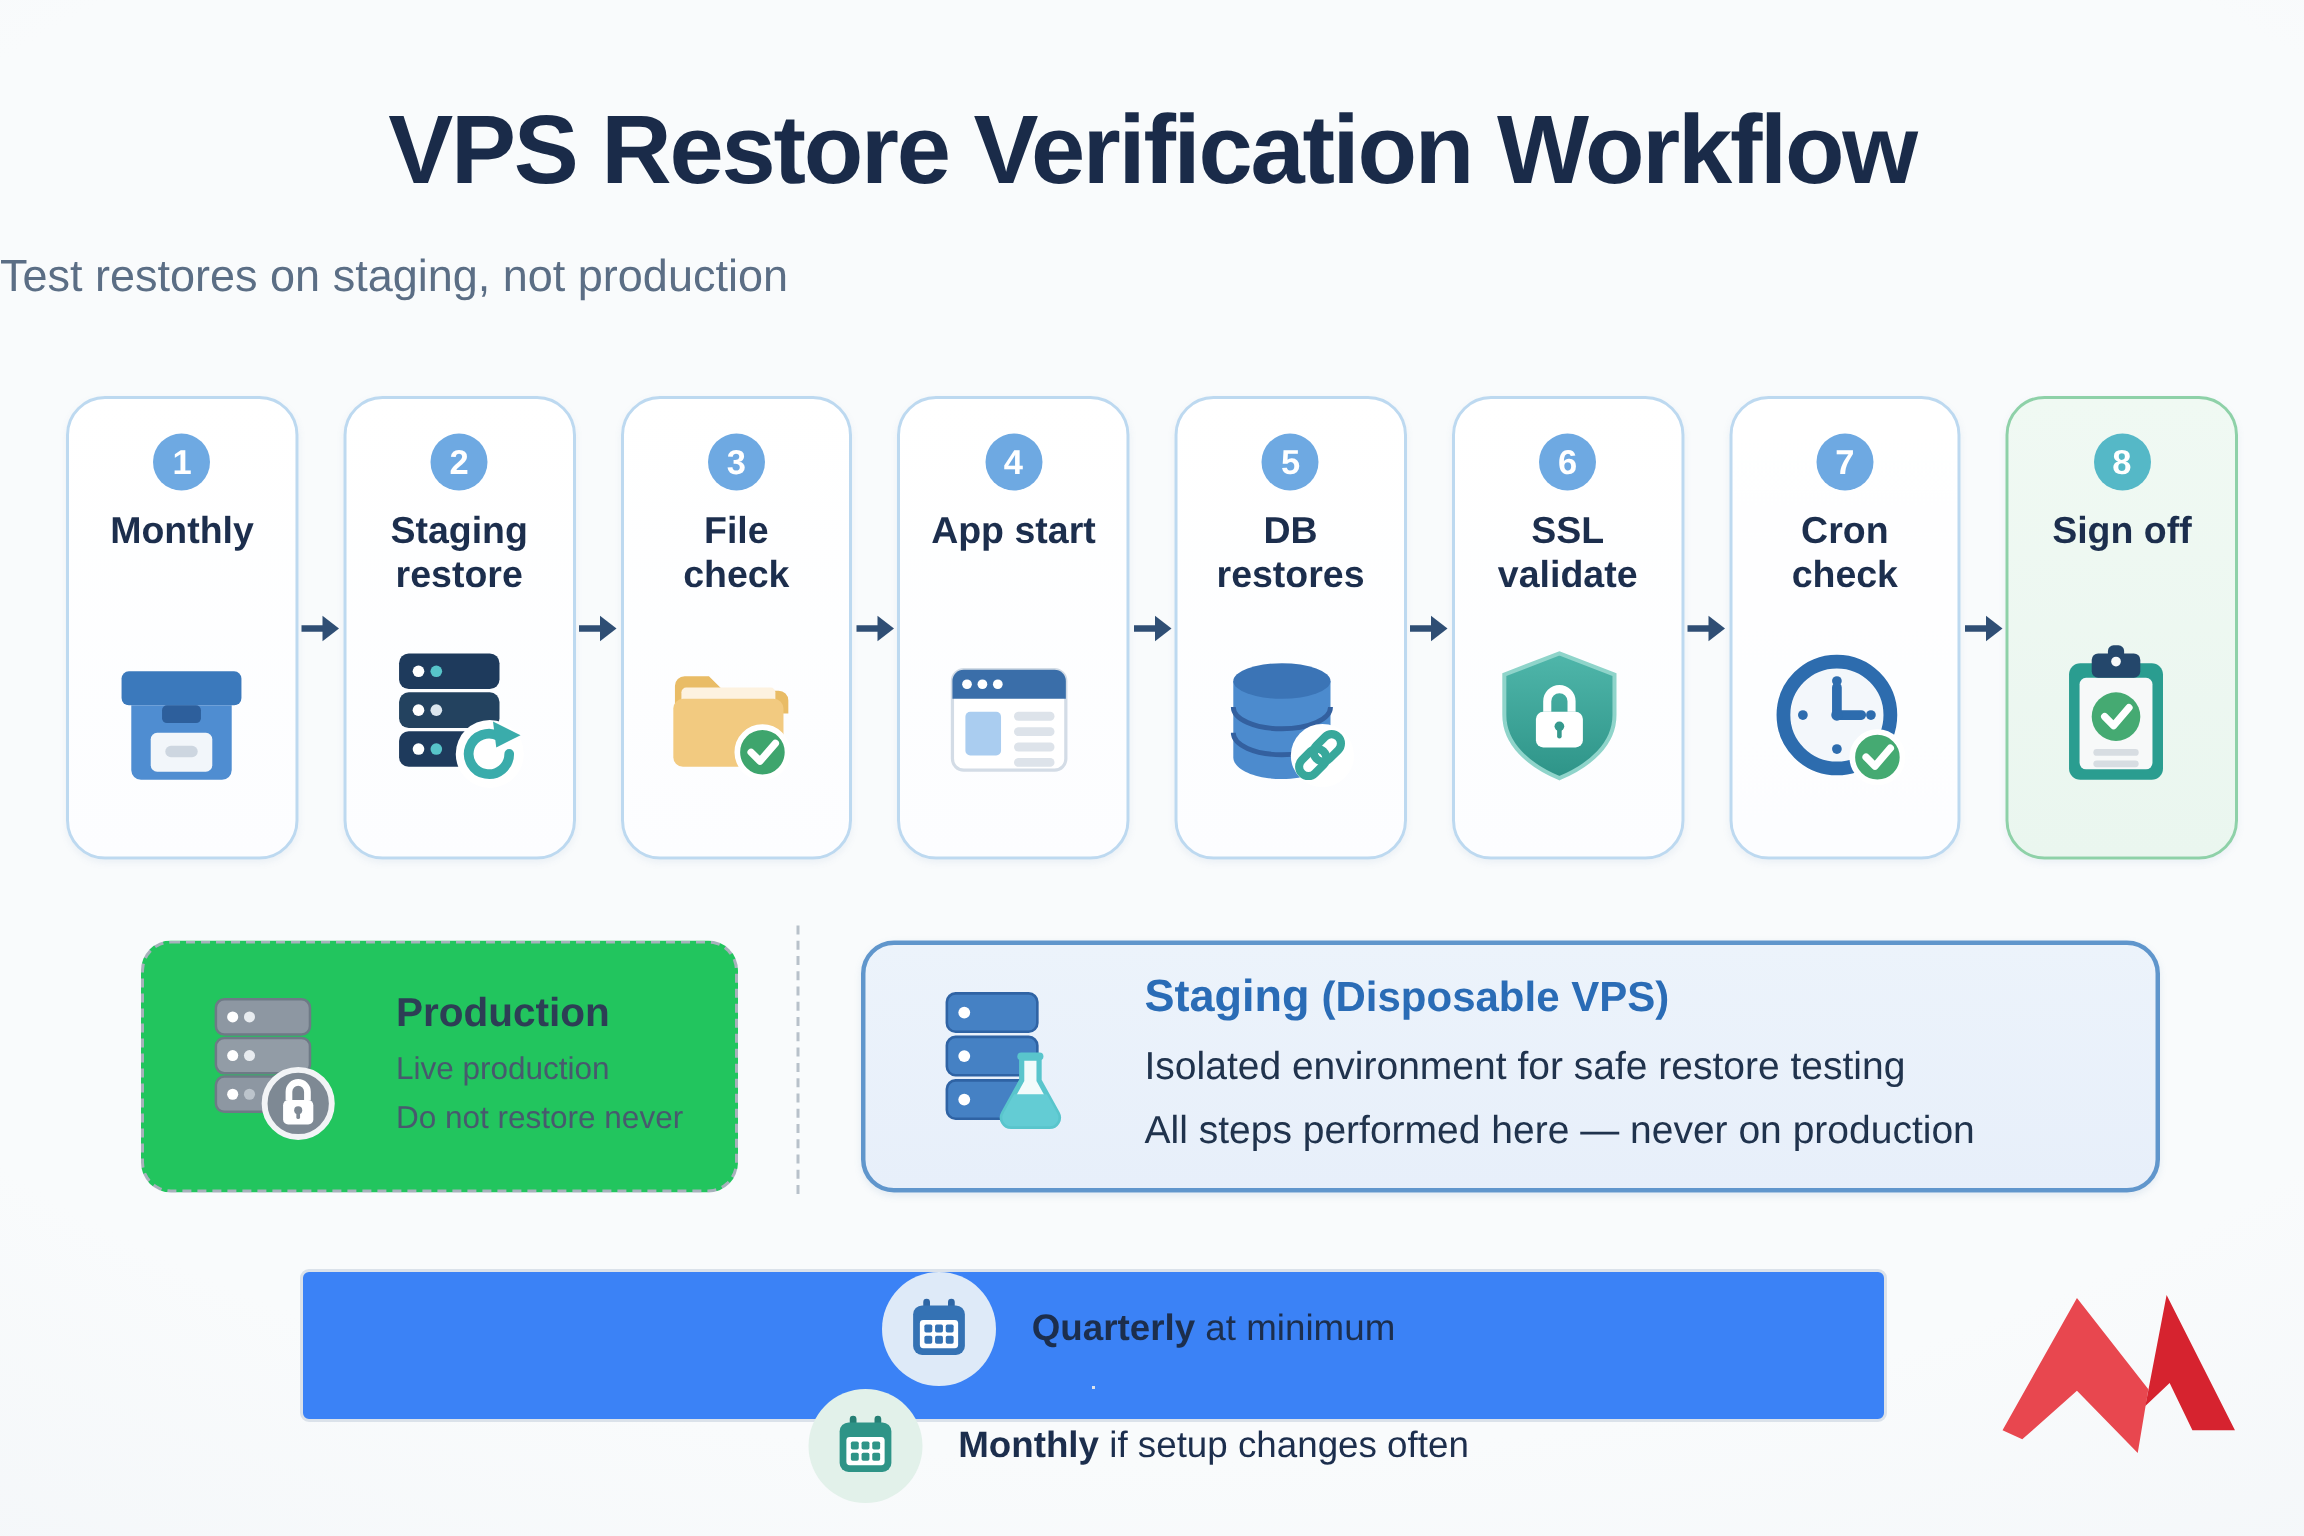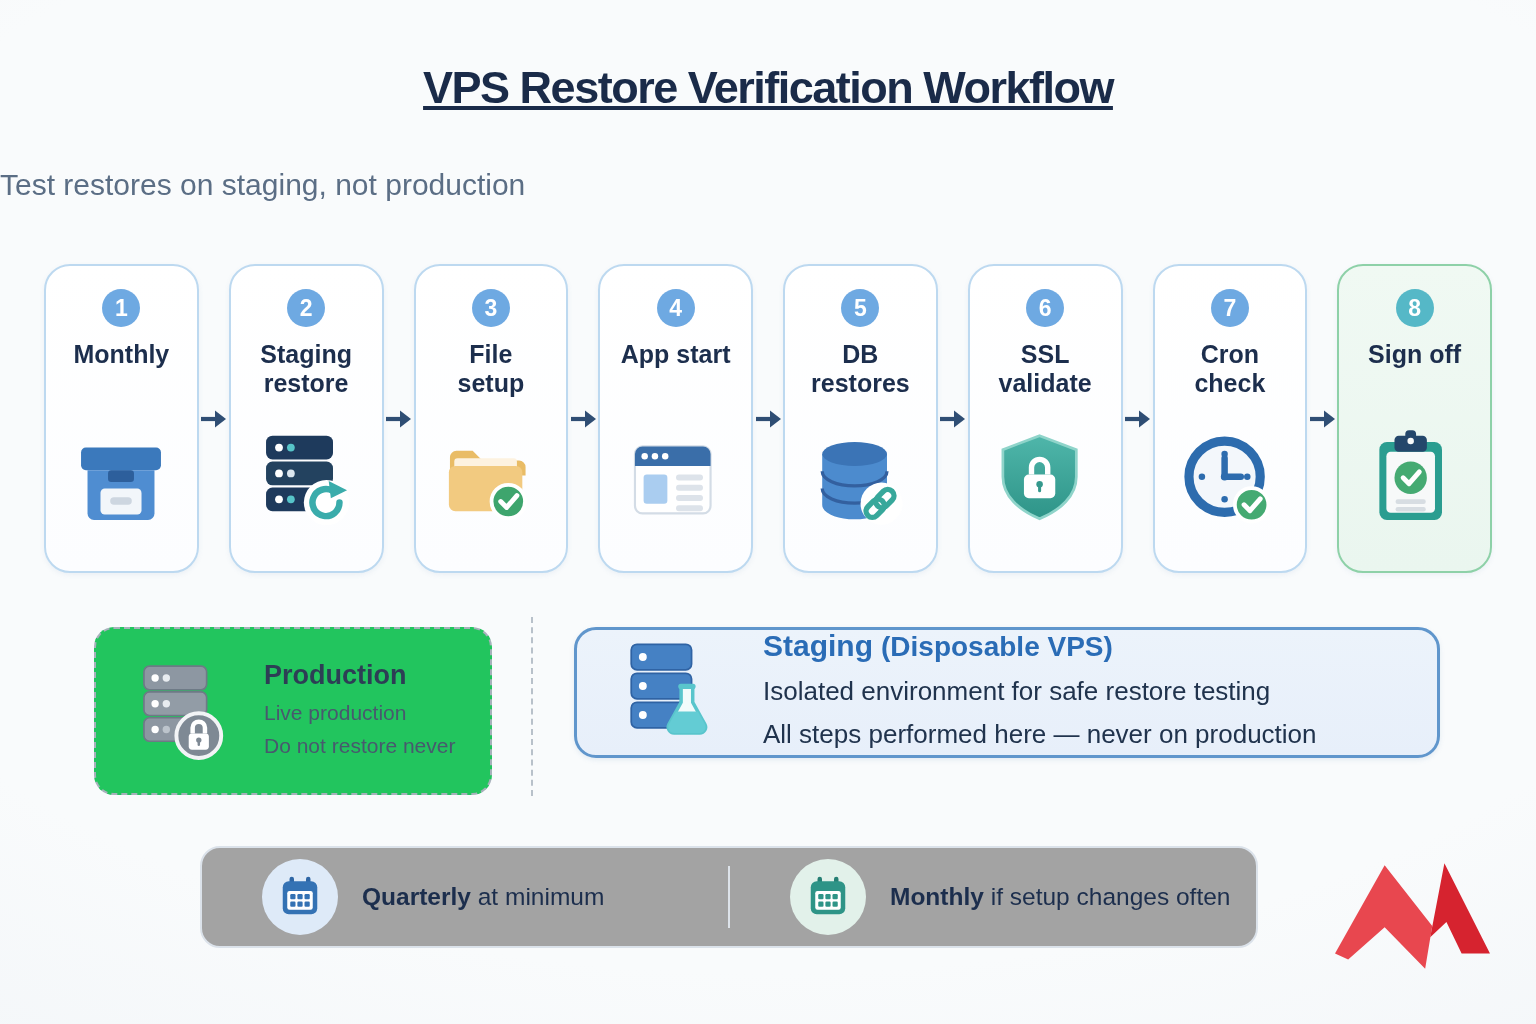--- a/index.html
+++ b/index.html
@@ -7,22 +7,22 @@
   body {
     position: relative;
     overflow: hidden;
     font-family: "Liberation Sans", sans-serif;
     background: radial-gradient(ellipse 120% 100% at 50% 40%, #f9fbfc 55%, #eef2f6 100%);
   }
 
   
   .page-title {
     position:absolute; top:62px; left:0; right:0;
-    text-align:center; font-size:45px; font-weight:800;
-    color:#1a2b49; letter-spacing:-1.5px;text-decoration:underline;
+    text-align:center; font-size:65px; font-weight:800;
+    color:#1a2b49; letter-spacing:-1.5px;
   }
   .page-subtitle {
     position:absolute; top:168px; left:0; right:0;
     text-align:left; font-size:30px; font-weight:500; color:#5b6e85;
   }
 
   
   .steps-row {
     position:absolute; top:264px; left:44px; width:1448px; height:309px;
     display:flex; align-items:stretch;
@@ -70,36 +70,36 @@
   .prod-box svg { width:112px; height:112px; flex:0 0 112px; }
   .prod-title { font-size:27px; font-weight:700; color:#2d3e55; margin-bottom:6px; }
   .prod-line { font-size:21px; color:#48596e; line-height:1.55; }
 
   .env-divider {
     position:absolute; left:531px; top:617px; height:179px; width:0;
     border-left:2.5px dashed #b8c1ca;
   }
 
   .staging-box {
-    position:absolute; left:574px; top:627px; width:866px; height:131px;
+    position:absolute; left:574px; top:627px; width:866px; height:168px;
     background:linear-gradient(180deg,#ecf3fb 0%,#e7effa 100%);
     border:3px solid #6096cc; border-radius:22px;
     box-shadow:0 2px 5px rgba(110,145,185,.15);
     display:flex; align-items:center; gap:32px; padding-left:38px;
   }
   .staging-box svg { width:116px; height:116px; flex:0 0 116px; }
   .staging-title { font-size:30px; font-weight:800; color:#2a6cb6; margin-bottom:7px; }
   .staging-title .suffix { font-weight:600; font-size:28px; margin-left:8px; }
   .staging-line { font-size:26px; color:#20334d; line-height:1.65; }
 
   
   .cadence-bar {
     position:absolute; left:200px; top:846px; width:1058px; height:102px;
-    background:#a3a3a3; border:2px solid #dbe2ea; border-radius:20px;
-    display:flex; align-items:center;
+    background:#3b82f6; border:2px solid #dbe2ea; border-radius:6px;
+    display:flex; align-items:center;flex-direction:column;
   }
   .cadence-group {
     flex:1 1 0; display:flex; align-items:center; gap:24px; padding-left:60px;
   }
   .cadence-circle {
     width:76px; height:76px; border-radius:50%;
     display:flex; align-items:center; justify-content:center;
   }
   .cadence-circle.blue  { background:#deeaf8; }
   .cadence-circle.green { background:#e2f1ea; }
@@ -164,21 +164,21 @@
 
   <div class="arrow-cell">
     <svg viewBox="0 0 27 22">
         <line x1="1" y1="11" x2="18" y2="11" stroke="#2f4e74" stroke-width="4.2"></line>
         <polygon points="15,2.5 26,11 15,19.5" fill="#2f4e74"></polygon>
       </svg>
   </div>
 
   <div class="step-card">
     <div class="step-num">3</div>
-    <div class="step-label">File setup</div>
+    <div class="step-label">File check</div>
     <div class="step-icon">
       <svg viewBox="0 0 100 100">
         <path d="M12 28 a6 6 0 0 1 6 -6 h15 l9 9 h34 a6 6 0 0 1 6 6 v8 h-70 z" fill="#e9bc66"></path>
         <rect x="16" y="29" width="58" height="13" rx="3" fill="#fdf2e0"></rect>
         <rect x="11" y="36" width="68" height="42" rx="6" fill="#f2ca80"></rect>
         <circle cx="66" cy="69" r="15.5" fill="#3ea56d" stroke="#fff" stroke-width="3.5"></circle>
         <path d="M59 69 l5.5 5.5 l9.5 -11" stroke="#fff" stroke-width="4.5" fill="none" stroke-linecap="round" stroke-linejoin="round"></path>
       </svg>
     </div>
   </div>

